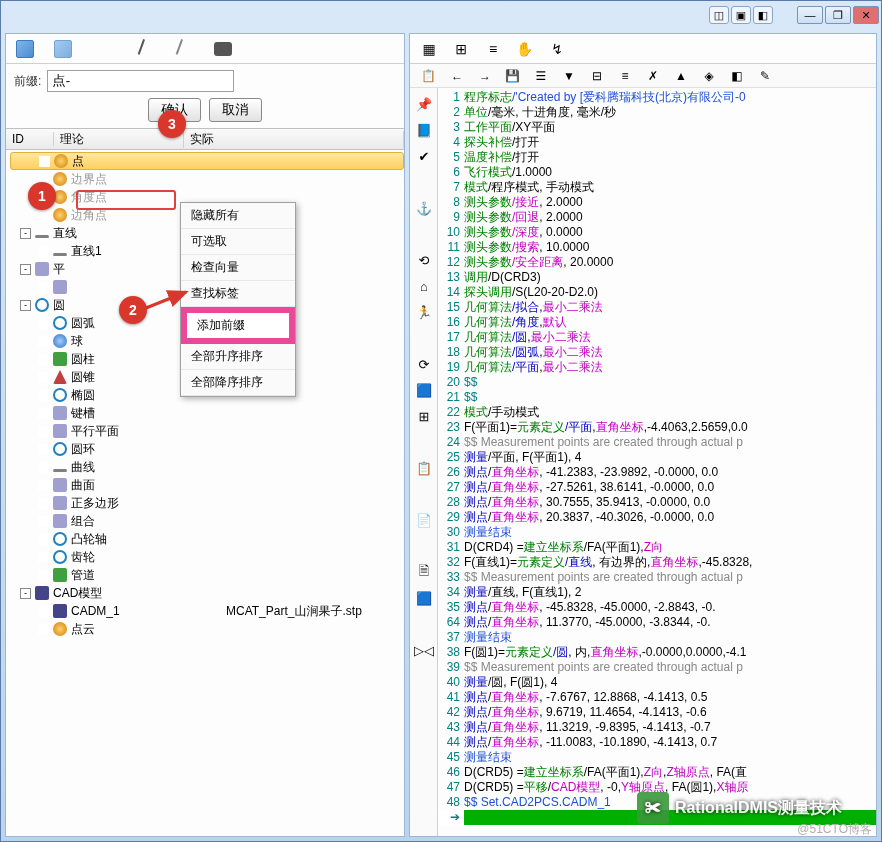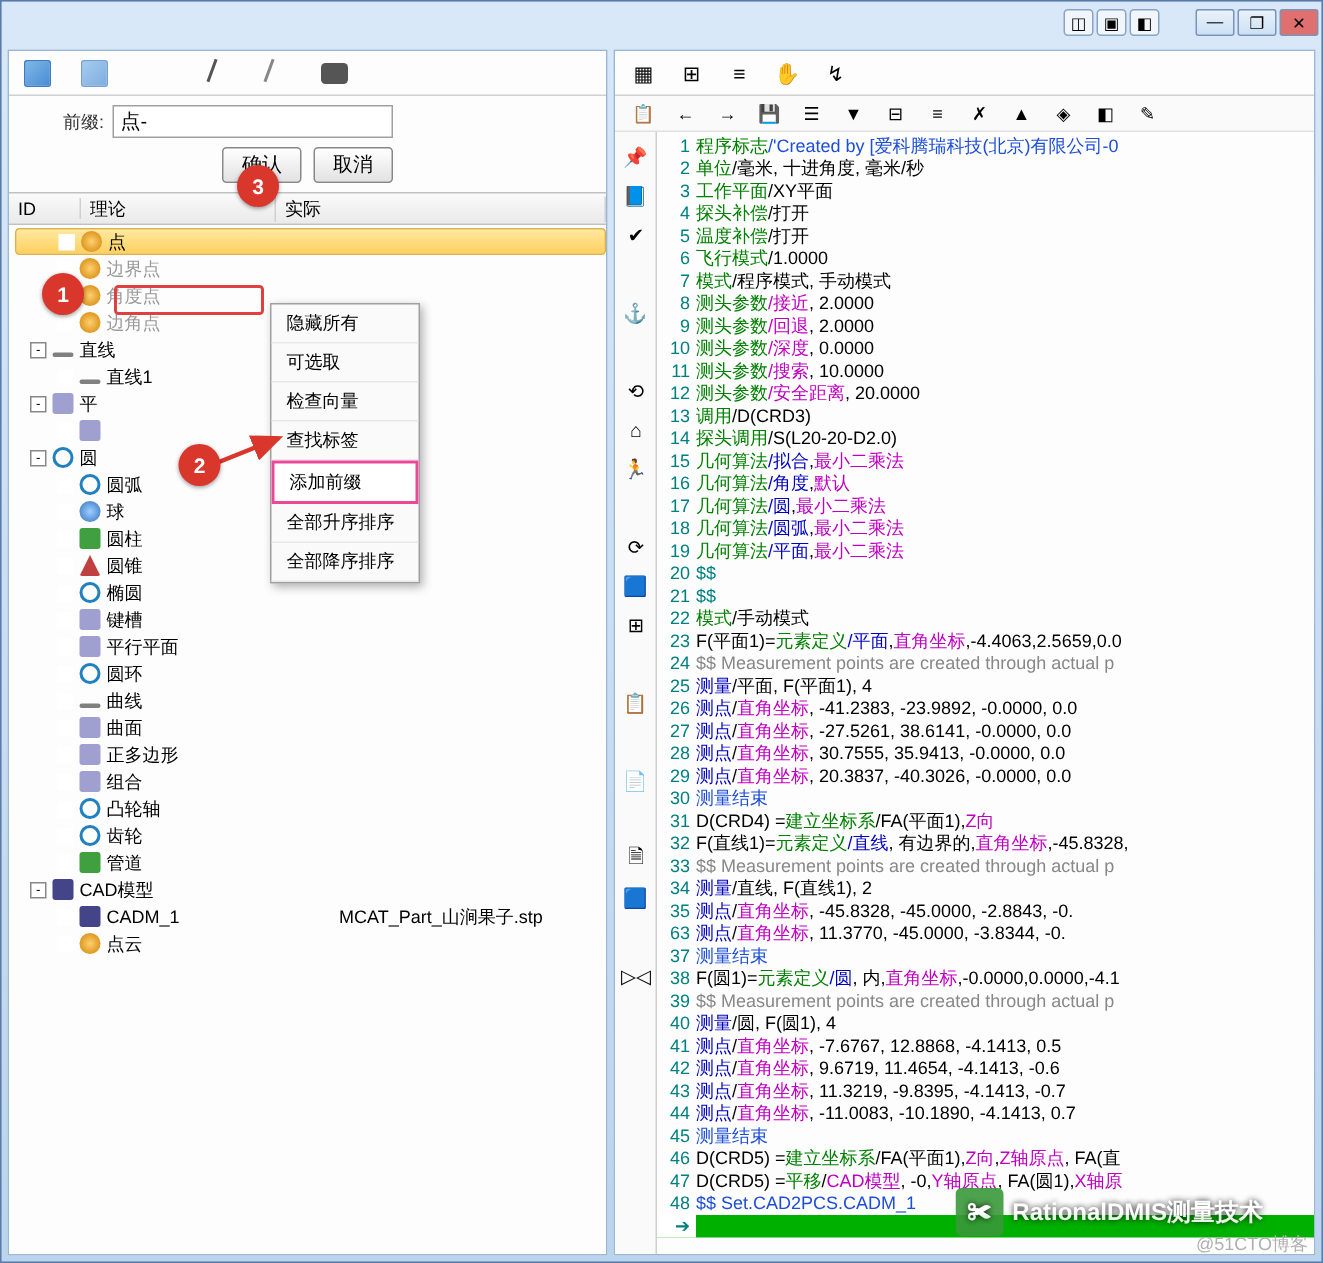--- a/index.html
+++ b/index.html
@@ -13,21 +13,21 @@
 
 .body-split { display: flex; height: calc(100% - 28px); gap: 4px; padding: 4px; }
 .panel { background: #fdfdfd; border: 1px solid #9bb7d6; flex: 1; position: relative; }
 
 .left-toolbar { height: 30px; display: flex; align-items: center; gap: 16px; padding: 0 8px; border-bottom: 1px solid #d0d0d0; }
 .tb-btn { width: 22px; height: 22px; display: inline-flex; align-items: center; justify-content: center; border-radius: 3px; }
 .cube-ico { width: 18px; height: 18px; background: linear-gradient(135deg,#7fb8e8 0%,#4a8cd4 100%); border-radius: 2px; border: 1px solid #3a7bc4; }
 .pin-ico { width: 14px; height: 16px; border-left: 2px solid #555; transform: rotate(20deg); }
 .cam-ico { width: 18px; height: 14px; background: #555; border-radius: 3px; }
 
-.prefix-row { display: flex; align-items: center; gap: 6px; padding: 6px 8px; margin-left: 28px; }
+.prefix-row { display: flex; align-items: center; gap: 6px; padding: 6px 8px; }
 .prefix-row label { color: #333; }
 .prefix-input { flex: 0 0 150px; border: 1px solid #a0a0a0; height: 22px; padding: 0 4px; }
 .btn { border: 1px solid #888; background: linear-gradient(#fff,#e2e2e2); padding: 2px 12px; border-radius: 3px; cursor: pointer; }
 .btn-row { display: flex; gap: 8px; justify-content: center; padding-bottom: 6px; }
 
 .table-head { display: flex; border-top: 1px solid #c0c0c0; border-bottom: 1px solid #c0c0c0; background: linear-gradient(#fafafa,#eaeaea); height: 22px; align-items: center; }
 .th { padding: 0 6px; border-right: 1px solid #d0d0d0; }
 .th.id { width: 48px; }
 .th.theory { width: 130px; }
 .th.actual { flex: 1; }
@@ -43,23 +43,23 @@
 .node .ico.cir { border: 2px solid #2080c0; background: none; border-radius: 50%; }
 .node .ico.sph { background: radial-gradient(#a0d0ff,#3070c0); border-radius: 50%; }
 .node .ico.cyl { background: #40a040; border-radius: 2px; }
 .node .ico.con { background: #c04040; clip-path: polygon(50% 0,100% 100%,0 100%); }
 .node .ico.pln { background: #a0a0d0; }
 .node .ico.cad { background: #448; }
 .node.sel { background: linear-gradient(#ffe8a0,#ffd060); border: 1px solid #e0b040; border-radius: 3px; }
 .node .lab { white-space: nowrap; }
 .node .disabled { color: #999; }
 
-.context-menu { position: absolute; left: 174px; top: 168px; width: 100px; background: #fafafa; border: 1px solid #a0a0a0; box-shadow: 2px 2px 6px rgba(0,0,0,0.3); z-index: 10; }
+.context-menu { position: absolute; left: 174px; top: 168px; width: 116px; background: #fafafa; border: 1px solid #a0a0a0; box-shadow: 2px 2px 6px rgba(0,0,0,0.3); z-index: 10; }
 .context-menu .mi { padding: 4px 10px; border-bottom: 1px solid #e8e8e8; cursor: pointer; }
-.context-menu .mi.hl { border: 2px solid #ec4899; background: #fff; }
+.context-menu .mi.hl { border: 6px solid #ec4899; background: #fff; }
 
 .right-top { height: 30px; display: flex; align-items: center; gap: 14px; padding: 0 10px; border-bottom: 1px solid #d0d0d0; }
 .rt-ico { width: 18px; height: 18px; display: inline-flex; align-items: center; justify-content: center; font-size: 14px; }
 .right-sub { height: 24px; display: flex; align-items: center; gap: 10px; padding: 0 10px; border-bottom: 1px solid #e0e0e0; background: #fafafa; }
 .rs-ico { width: 18px; height: 18px; display: inline-flex; align-items: center; justify-content: center; font-size: 12px; }
 
 .code-area { display: flex; height: calc(100% - 54px); }
 .gutter { width: 28px; border-right: 1px solid #d0d0d0; display: flex; flex-direction: column; gap: 6px; padding: 6px 4px; background: #fafafa; }
 .gut-ico { width: 20px; height: 20px; display: inline-flex; align-items: center; justify-content: center; font-size: 13px; }
 .code-scroll { flex: 1; overflow: auto; font-family: Consolas, "Courier New", monospace; font-size: 12px; padding: 2px 0 20px 0; }
@@ -547,21 +547,21 @@
               <span class="c-blk">/直线, F(直线1), 2</span>
             </div>
             <div class="line">
               <span class="ln-num">35</span>
               <span class="c-blu">  测点</span>
               <span class="c-blk">/</span>
               <span class="c-mag">直角坐标</span>
               <span class="c-blk">, -45.8328, -45.0000, -2.8843, -0.</span>
             </div>
             <div class="line">
-              <span class="ln-num">63</span>
+              <span class="ln-num">64</span>
               <span class="c-blu">  测点</span>
               <span class="c-blk">/</span>
               <span class="c-mag">直角坐标</span>
               <span class="c-blk">,  11.3770, -45.0000, -3.8344, -0.</span>
             </div>
             <div class="line">
               <span class="ln-num">37</span>
               <span class="c-red">测量结束</span>
             </div>
             <div class="line">

